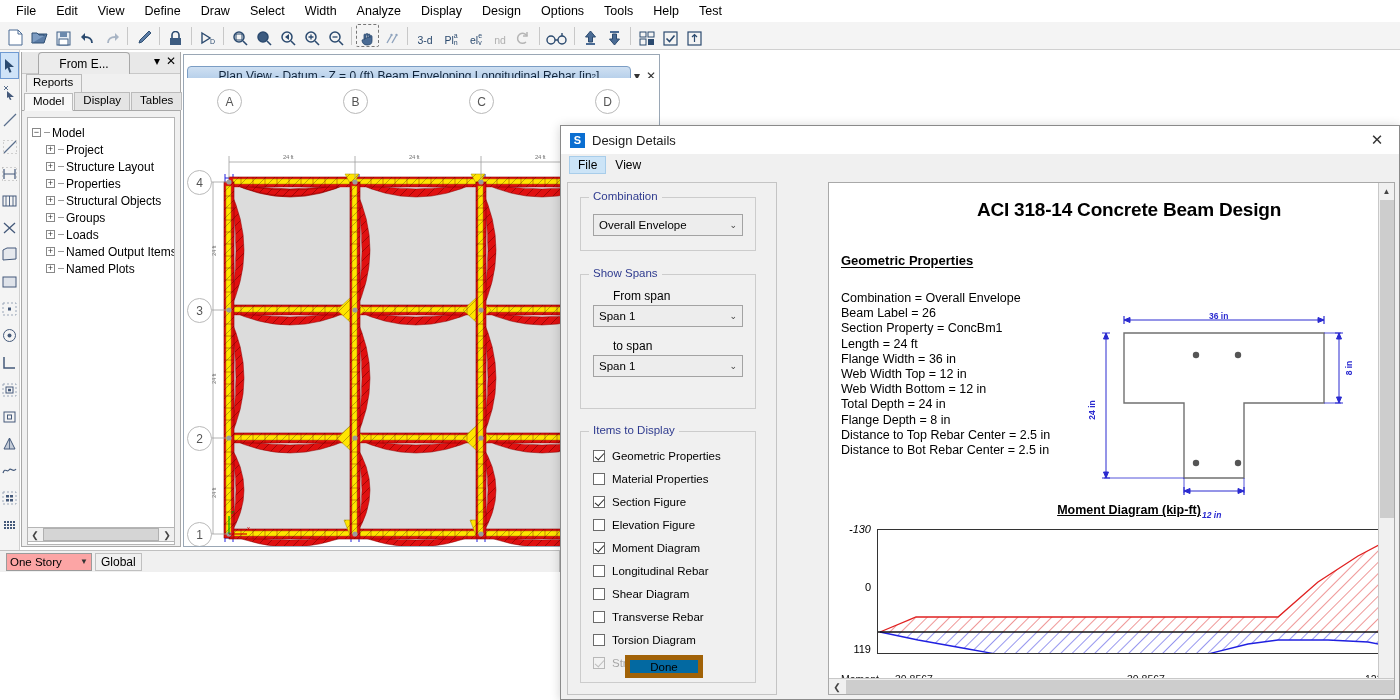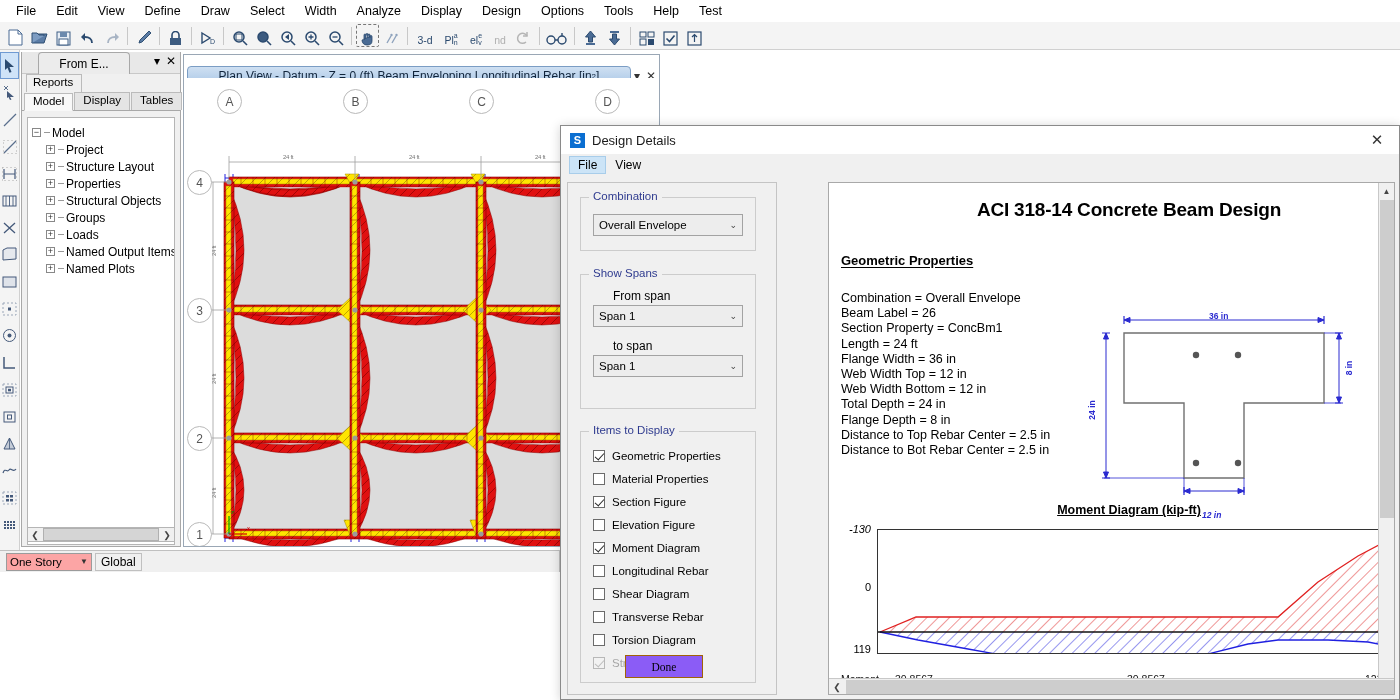--- a/index.html
+++ b/index.html
@@ -199,22 +199,22 @@
   }
   .cb.on::after {
     content:""; position:absolute; left:3px; top:0px; width:4px; height:8px;
     border:solid #2b2b2b; border-width:0 1.6px 1.6px 0; transform:rotate(42deg);
   }
   .cb.dis { border-color:#b8b8b8; background:#f2f2f2; }
   .cb.dis.on::after { border-color:#bdbdbd; }
   .cbrow.dis { color:#a6a6a6; }
   .btn-done {
     position:absolute; left:57px; bottom:16px; width:78px; height:23px;
-    background:#8b5cf6; border:1px solid #a16207; font-size:11.5px;
-    display:flex; align-items:center; justify-content:center; cursor:default;font-family:Liberation Serif, serif;
+    background:#0369a1; border:5px solid #a16207; font-size:11.5px;
+    display:flex; align-items:center; justify-content:center; cursor:default;
   }
 
   .dlg-right {
     flex:1; margin:6px 6px 6px 0; background:#fff; border:1px solid #a9a9a9;
     position:relative; overflow:hidden;
   }
   .rpt { position:absolute; left:0; top:0; width:600px; height:505px; }
   .rpt-title {
     text-align:center; font-size:19px; font-weight:bold; margin-top:16px;
     letter-spacing:-0.2px;

